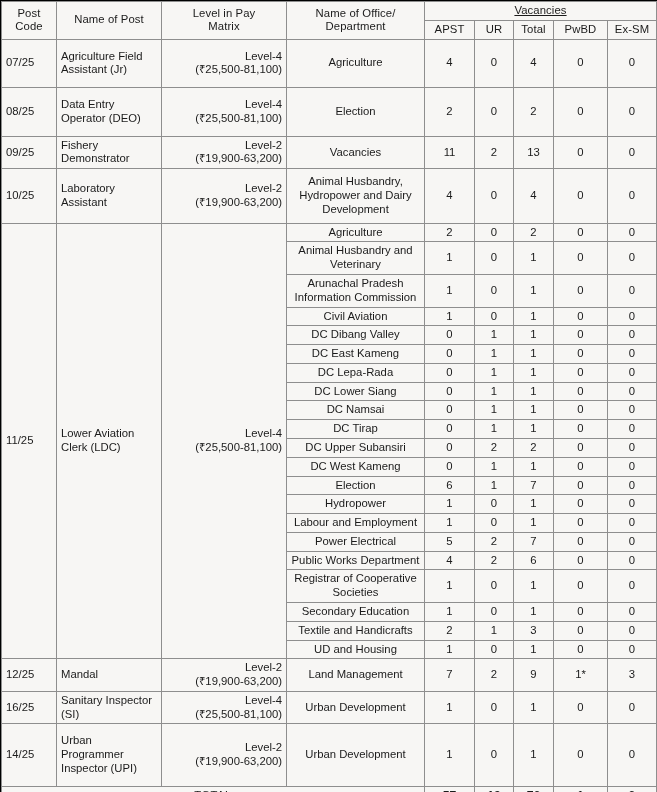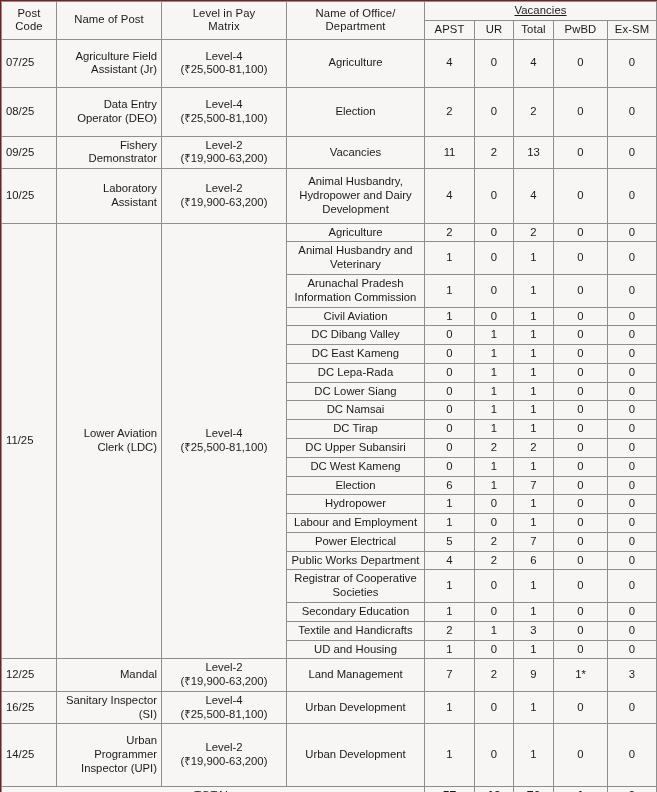--- a/index.html
+++ b/index.html
@@ -12,21 +12,21 @@
     width: 657px;
     height: 792px;
     font-family: "Liberation Sans", sans-serif;
     color: #1b1b1b;
     -webkit-font-smoothing: antialiased;
   }
   #sheet {
     position: relative;
     width: 657px;
     height: 792px;
-    background: #7f1d1d;
+    background: #000000;
     overflow: hidden;
   }
   table.vac {
     border-collapse: collapse;
     width: 655px;
     margin: 1px 0 0 1px;
     table-layout: fixed;
     background: #f7f6f4;
   }
   table.vac td, table.vac th {
@@ -52,22 +52,22 @@
   thead th {
     font-weight: bold;
     text-align: center;
     font-size: 11.6px;
     letter-spacing: .1px;
     padding: 4px 3px;
   }
   th.hdr-vac { font-size: 11.8px; text-decoration: underline; }
 
   td.code   { text-align: left; font-size: 11.3px; }
-  td.post   { text-align: right;   padding-left: 6px; margin-top: 17px; }
-  td.level  { text-align: center; }
+  td.post   { text-align: left;   padding-left: 6px; margin-top: 17px; }
+  td.level  { text-align: right; }
   td.office { text-align: center;   padding-left: 6px; }
   td.num    { text-align: center; }
 
   td.total-label {
     text-align: center;
     font-weight: bold;
     font-size: 12.6px;
     letter-spacing: .4px;
     padding: 8px 4px;
   }

